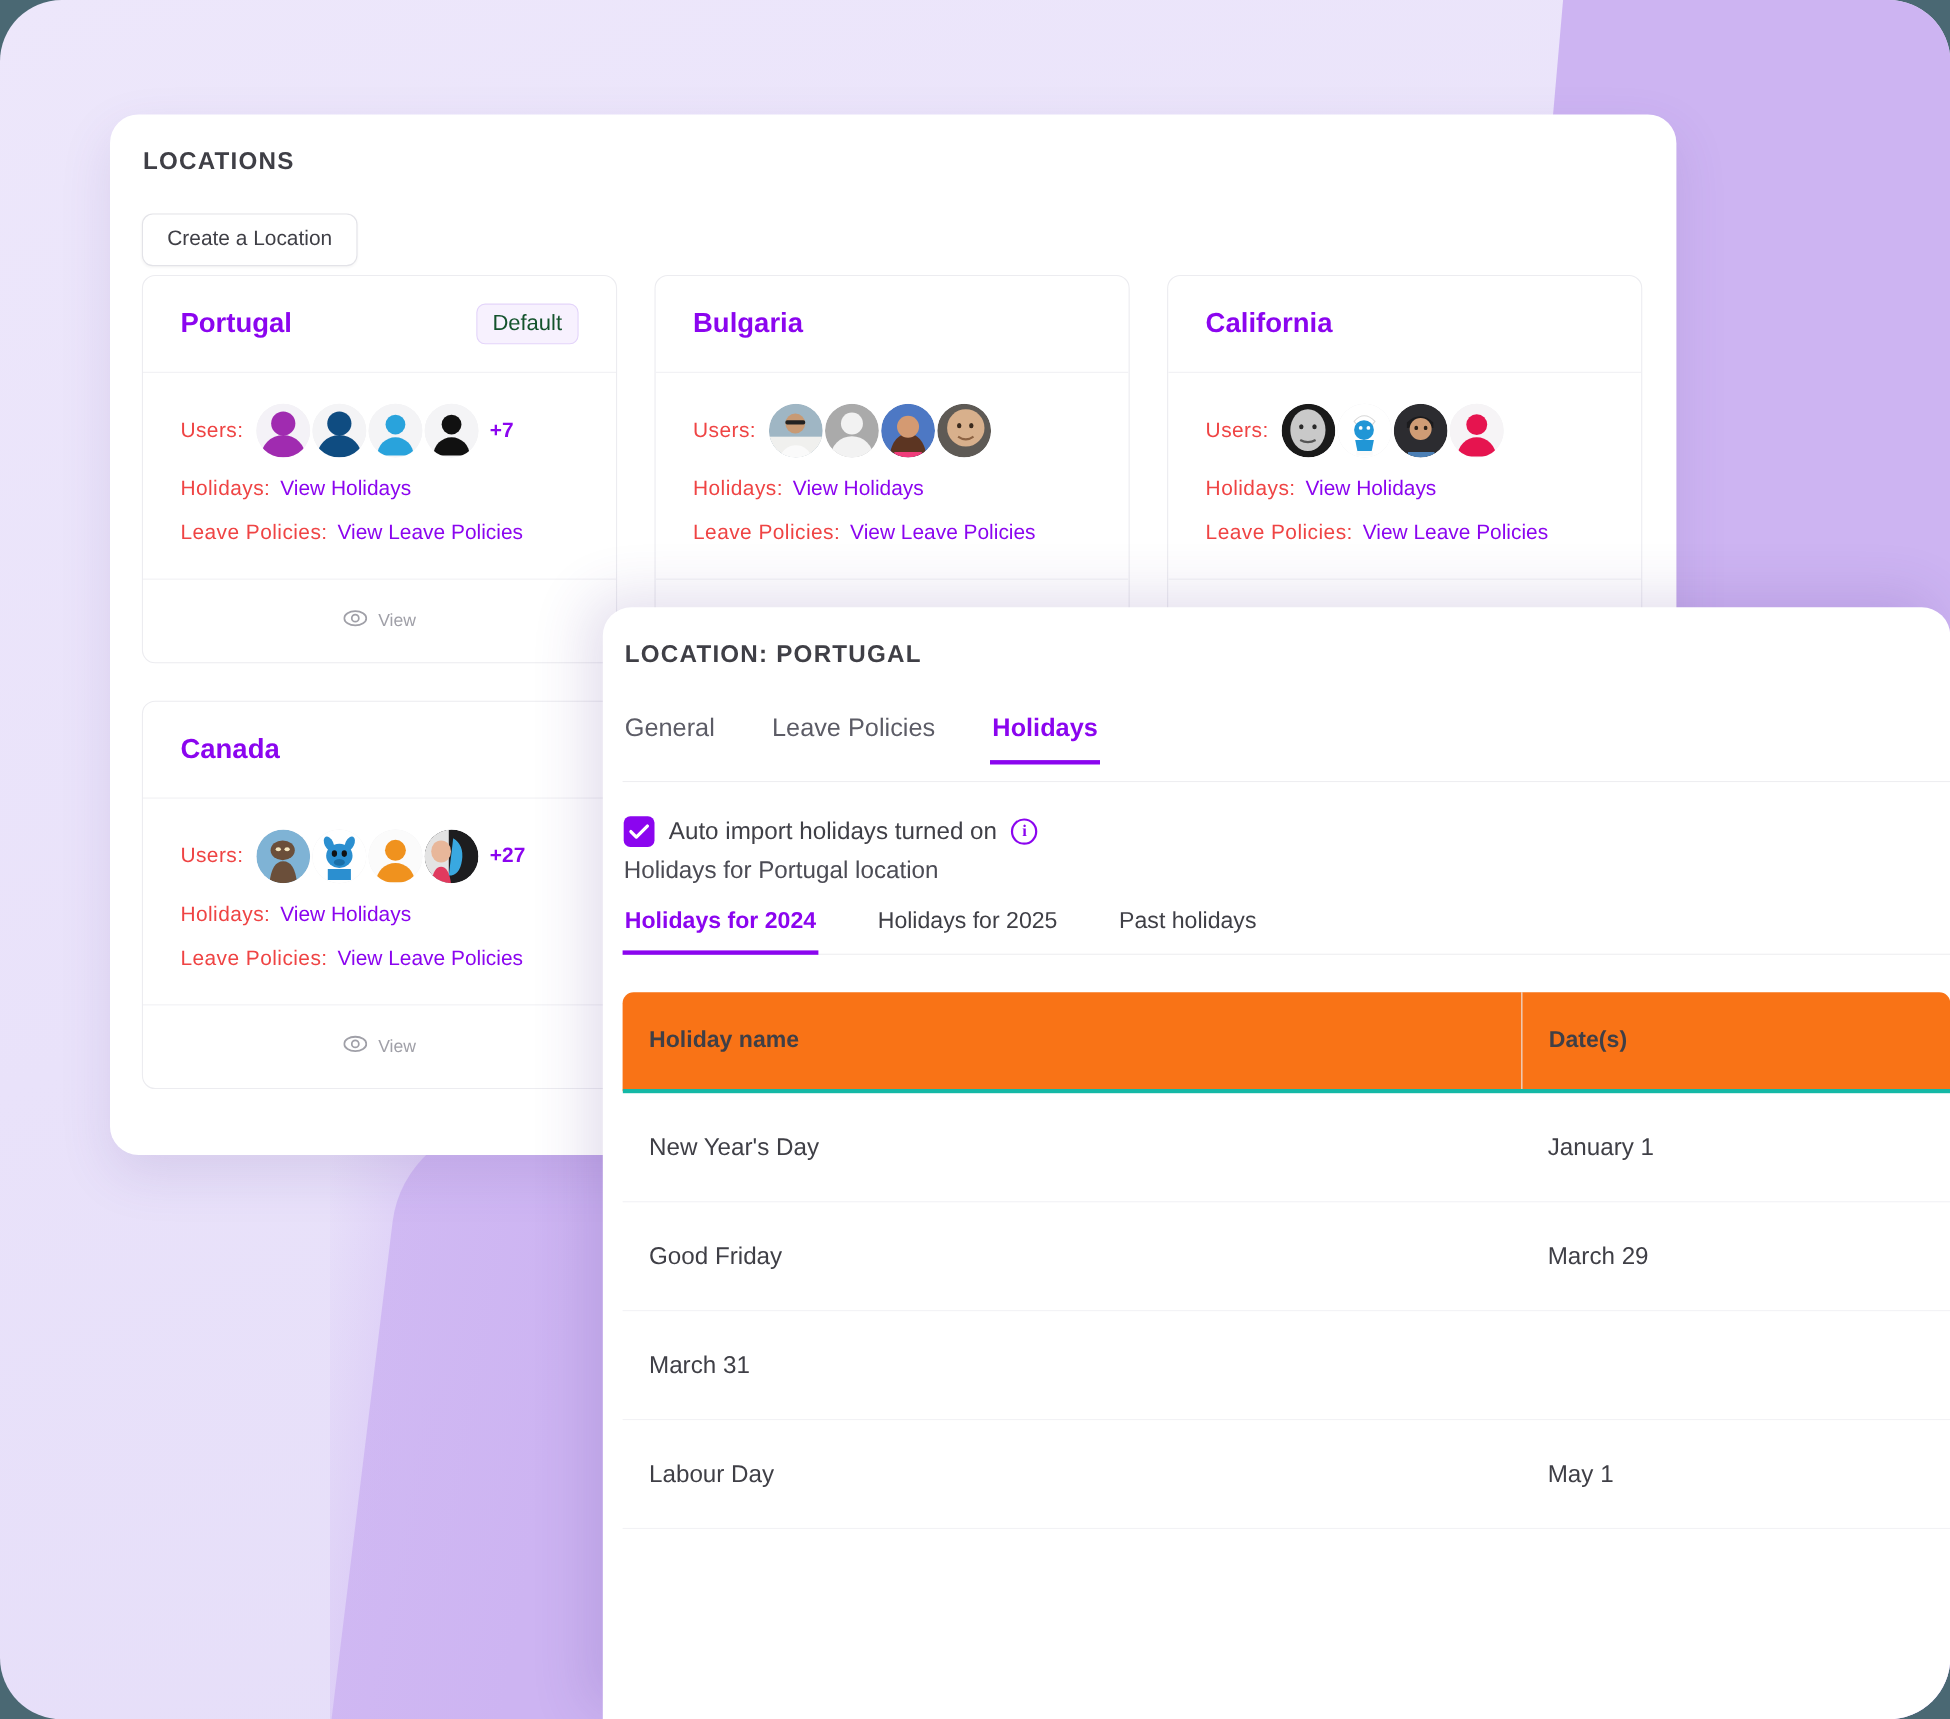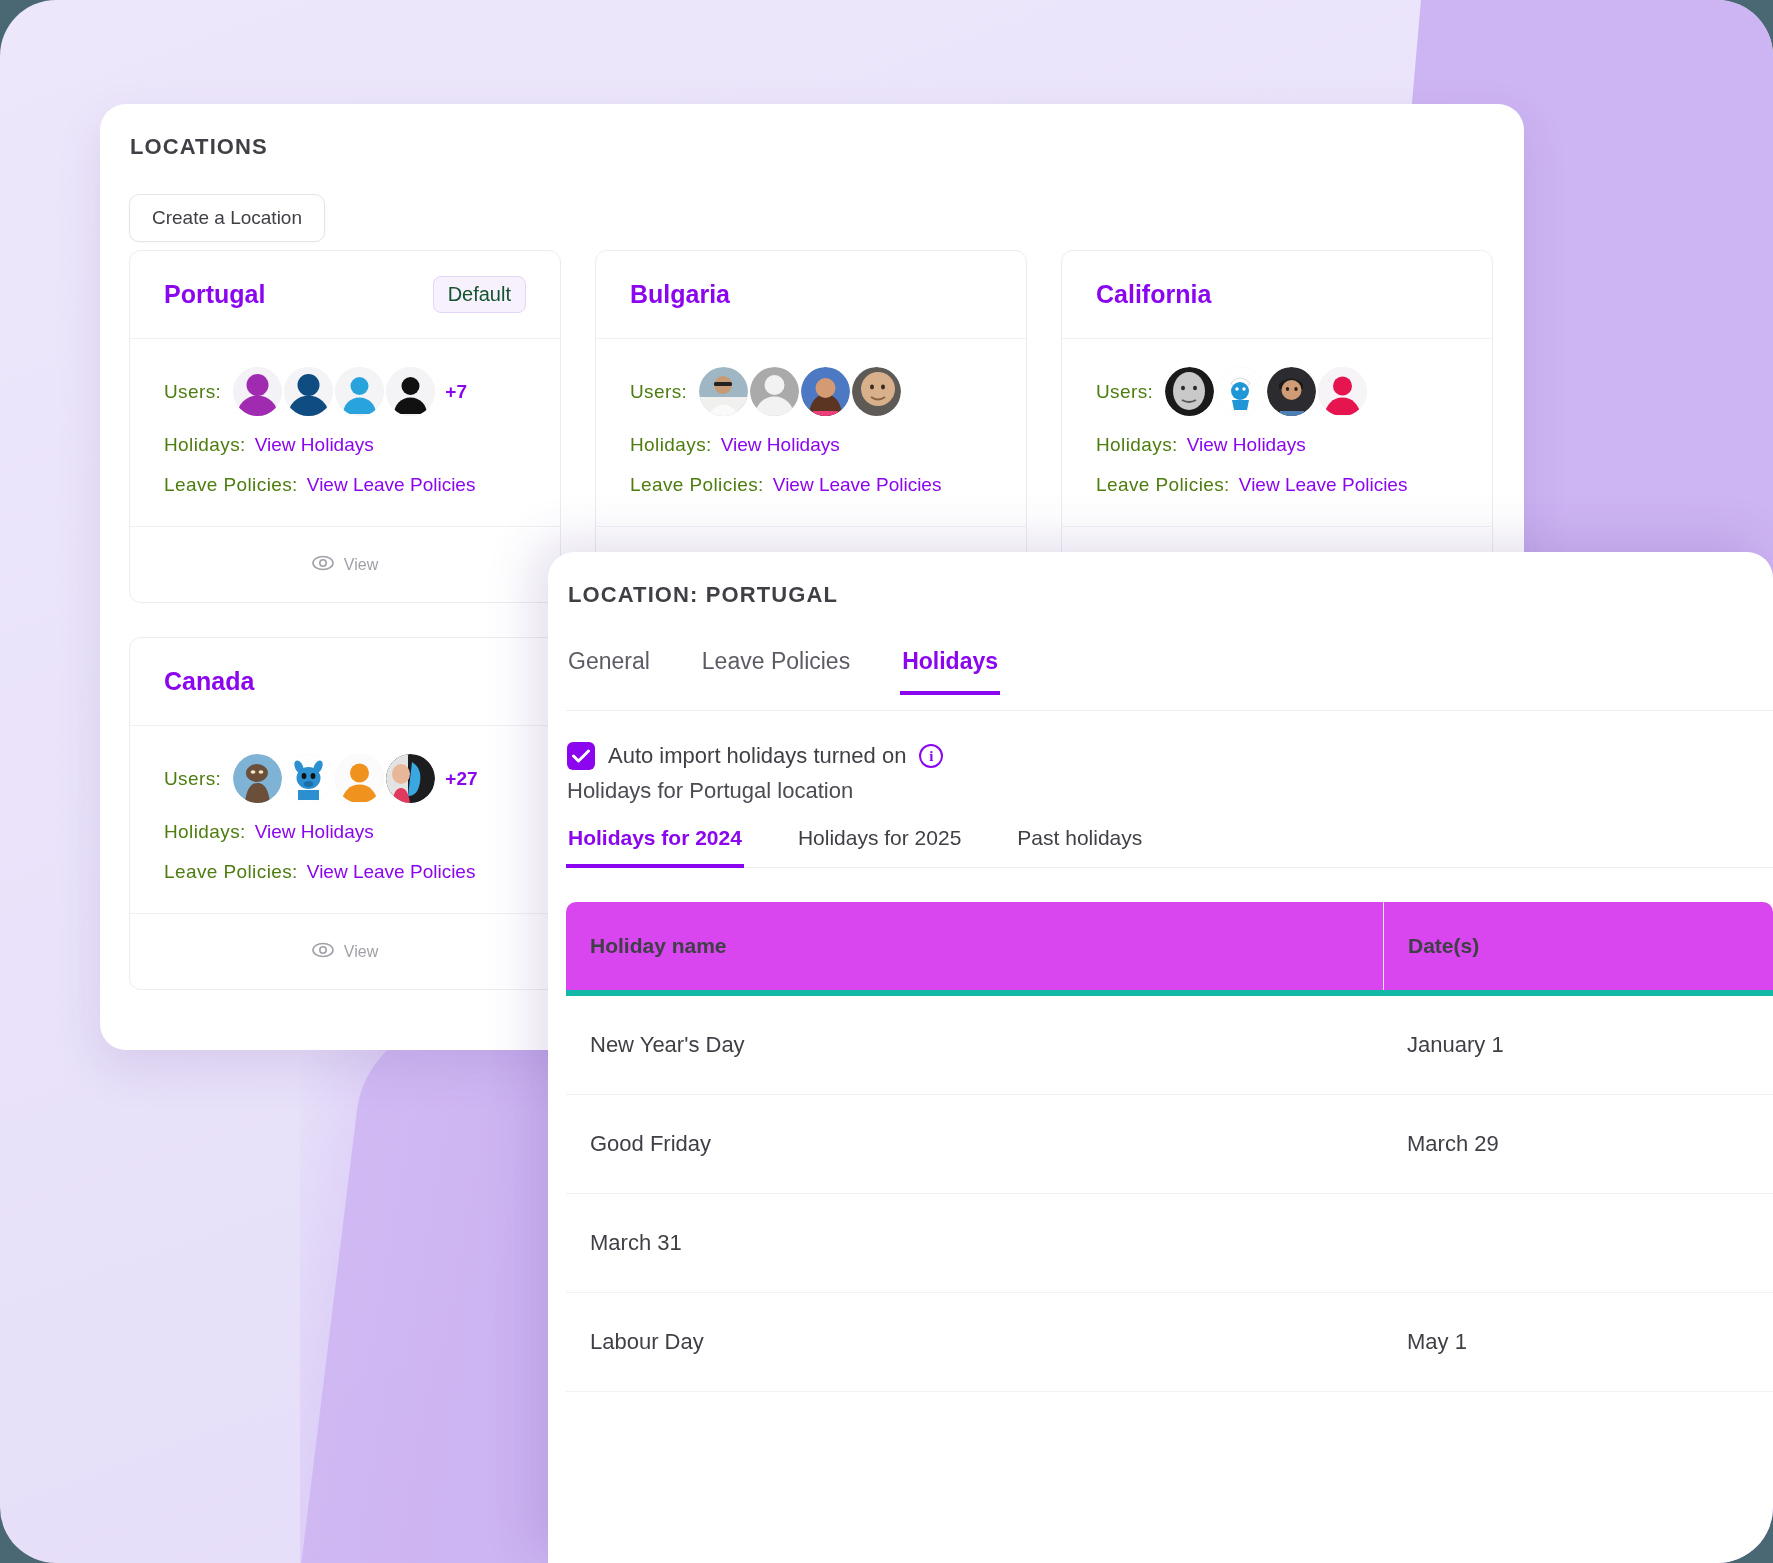--- a/index.html
+++ b/index.html
@@ -111,21 +111,21 @@
     background: #f7f1fe;
     border: 1px solid #e3d4fa;
     border-radius: 8px;
     padding: 6px 14px;
   }
   .loc-body { padding: 28px 34px 30px; }
   .row { display: flex; align-items: center; margin-bottom: 18px; }
   .row:last-child { margin-bottom: 0; text-align: center; }
   .row-label {
     font-size: 19px;
-    color: #4d7c0f;
+    color: #ef4444;
     letter-spacing: .4px;
     white-space: nowrap;
   }
   .row-link {
     font-size: 19px;
     color: #8b05ef;
     margin-left: 9px;
     cursor: pointer;
     white-space: nowrap;
   }
@@ -239,24 +239,24 @@
     margin-bottom: -1px;
   }
   .subtab.active { color: #8b05ef; font-weight: 700; border-bottom-color: #8b05ef; }
 
   .holiday-table {
     position: absolute;
     left: 18px; top: 350px;
     right: 0;
   }
   .thead {
-    background: #d946ef;
+    background: #f97316;
     display: flex;
     border-radius: 10px 10px 0 0;
-    border-bottom: 6px solid #14b8a6;
+    border-bottom: 4px solid #14b8a6;
   }
   .th {
     padding: 32px 24px;
     font-size: 21px;
     font-weight: 700;
     color: #3f3f46;
   }
   .th.name { flex: 1; }
   .th.date { width: 390px; border-left: 1px solid #ececef; }
   .trow {

